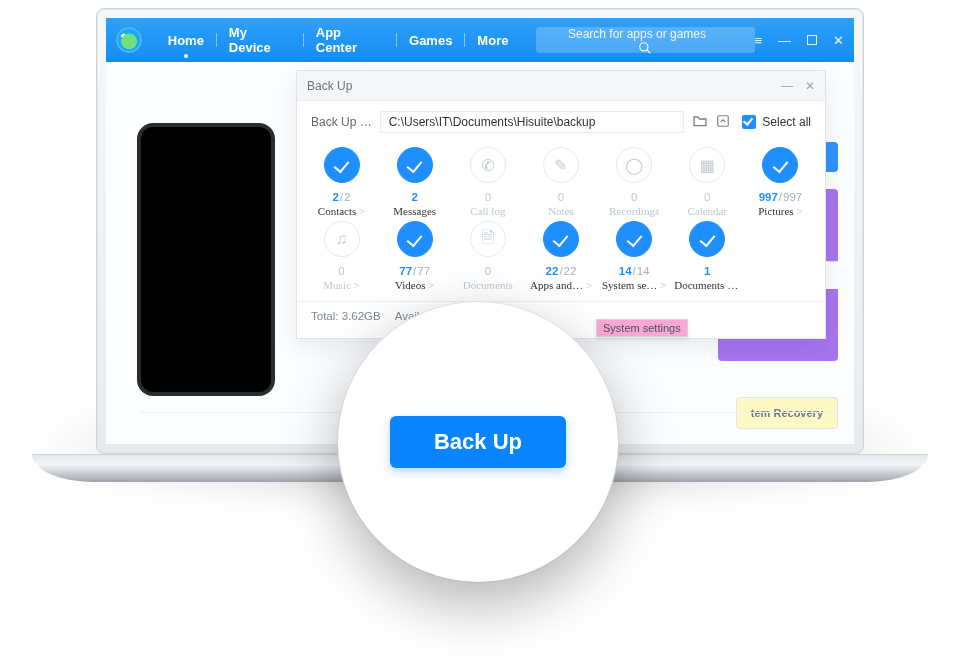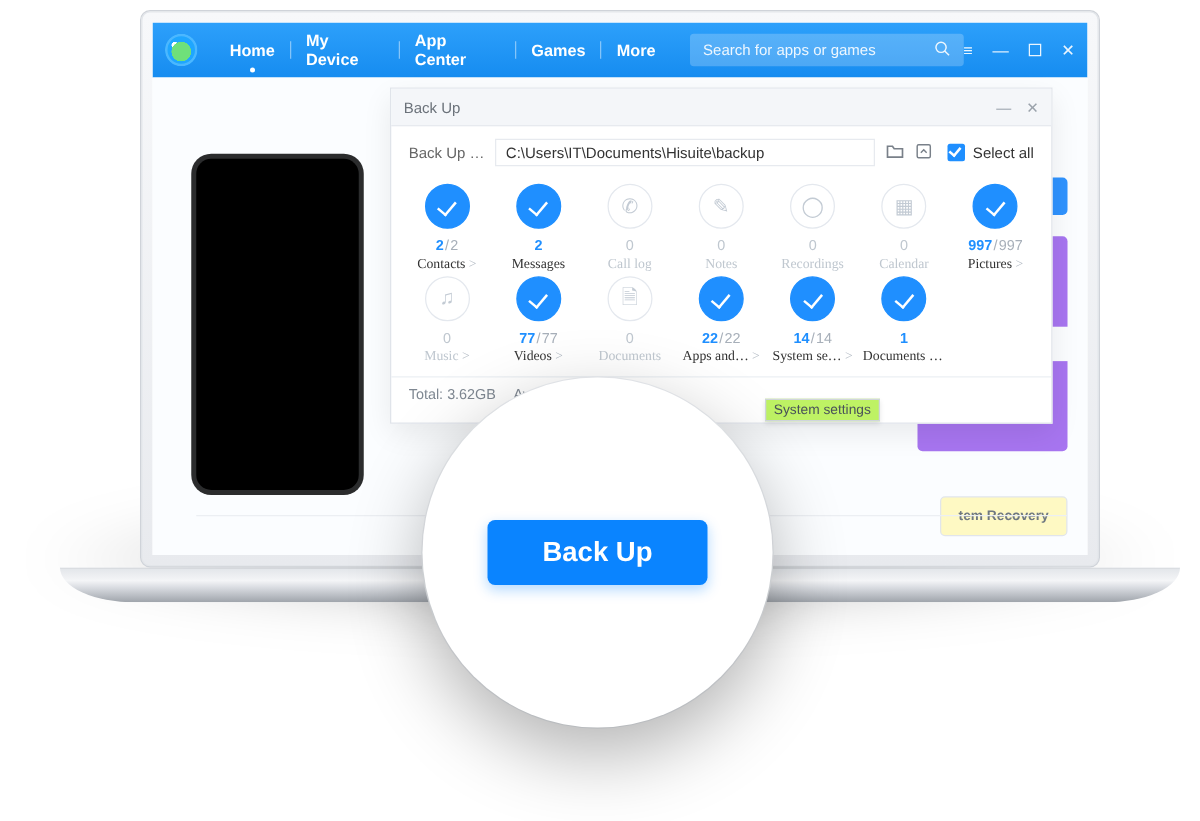--- a/index.html
+++ b/index.html
@@ -19,21 +19,20 @@
     filter: blur(20px);
     z-index: 0;
   }
   .laptop {
     position: absolute;
     top: 8px;
     left: 96px;
     width: 768px;
     height: 474px;
     z-index: 2;
-    margin-left: 16px;
   }
   .lid-bezel {
     position: absolute;
     inset: 0 0 28px 0;
     border-radius: 8px;
     background: linear-gradient(#f7f8fa, #e8eaee);
     border: 1px solid #cfd3d9;
     box-shadow: 0 0 0 1px #e3e6ea inset;
   }
   .screen {
@@ -89,20 +88,21 @@
   }
   .search {
     display: flex; align-items: center;
     margin-left: 20px;
     background: rgba(255,255,255,.22);
     border-radius: 3px;
     height: 26px;
     width: 220px;
     padding: 0 10px;
     color: #fff;
+    flex-direction: column;
   }
   .search input {
     flex: 1; background: transparent; border: none; outline: none; color: #fff;
     font-size: 12px;
   }
   .search input::placeholder { color: rgba(255,255,255,.9); }
   .search-glyph { font-size: 13px; opacity: .9; }
   .win-controls {
     margin-left: auto;
     display: flex; align-items: center; gap: 16px;
@@ -233,21 +233,21 @@
   }
   .counts { font-size:11.5px; display:flex; gap:1px; margin-bottom:2px;}
   .counts .cur.on { color:#1f8fff; font-weight:600;}
   .counts .cur.off { color:#bfc7cf;}
   .counts .sep, .counts .tot { color:#a7afb9;}
   .label { white-space:nowrap; overflow:hidden; text-overflow:ellipsis; max-width:66px;font-family:Liberation Serif, serif;}
   .cell .label.arrow::after { content:" >"; color:#b3bbc4;}
   .tooltip {
     position:absolute;
     font-size:11px; color:#4a525a;
-    background:#bef264; border:1px solid #cfd5dc;
+    background:#f9a8d4; border:1px solid #cfd5dc;
     padding:2px 6px; box-shadow:0 2px 4px rgba(0,0,0,.1);
   }
   .modal-footer {
     border-top:1px solid #eceff3;
     padding: 8px 14px 16px;
     font-size:11.5px; color:#7f8892;
     display:flex; gap:14px;
   }
 
   

